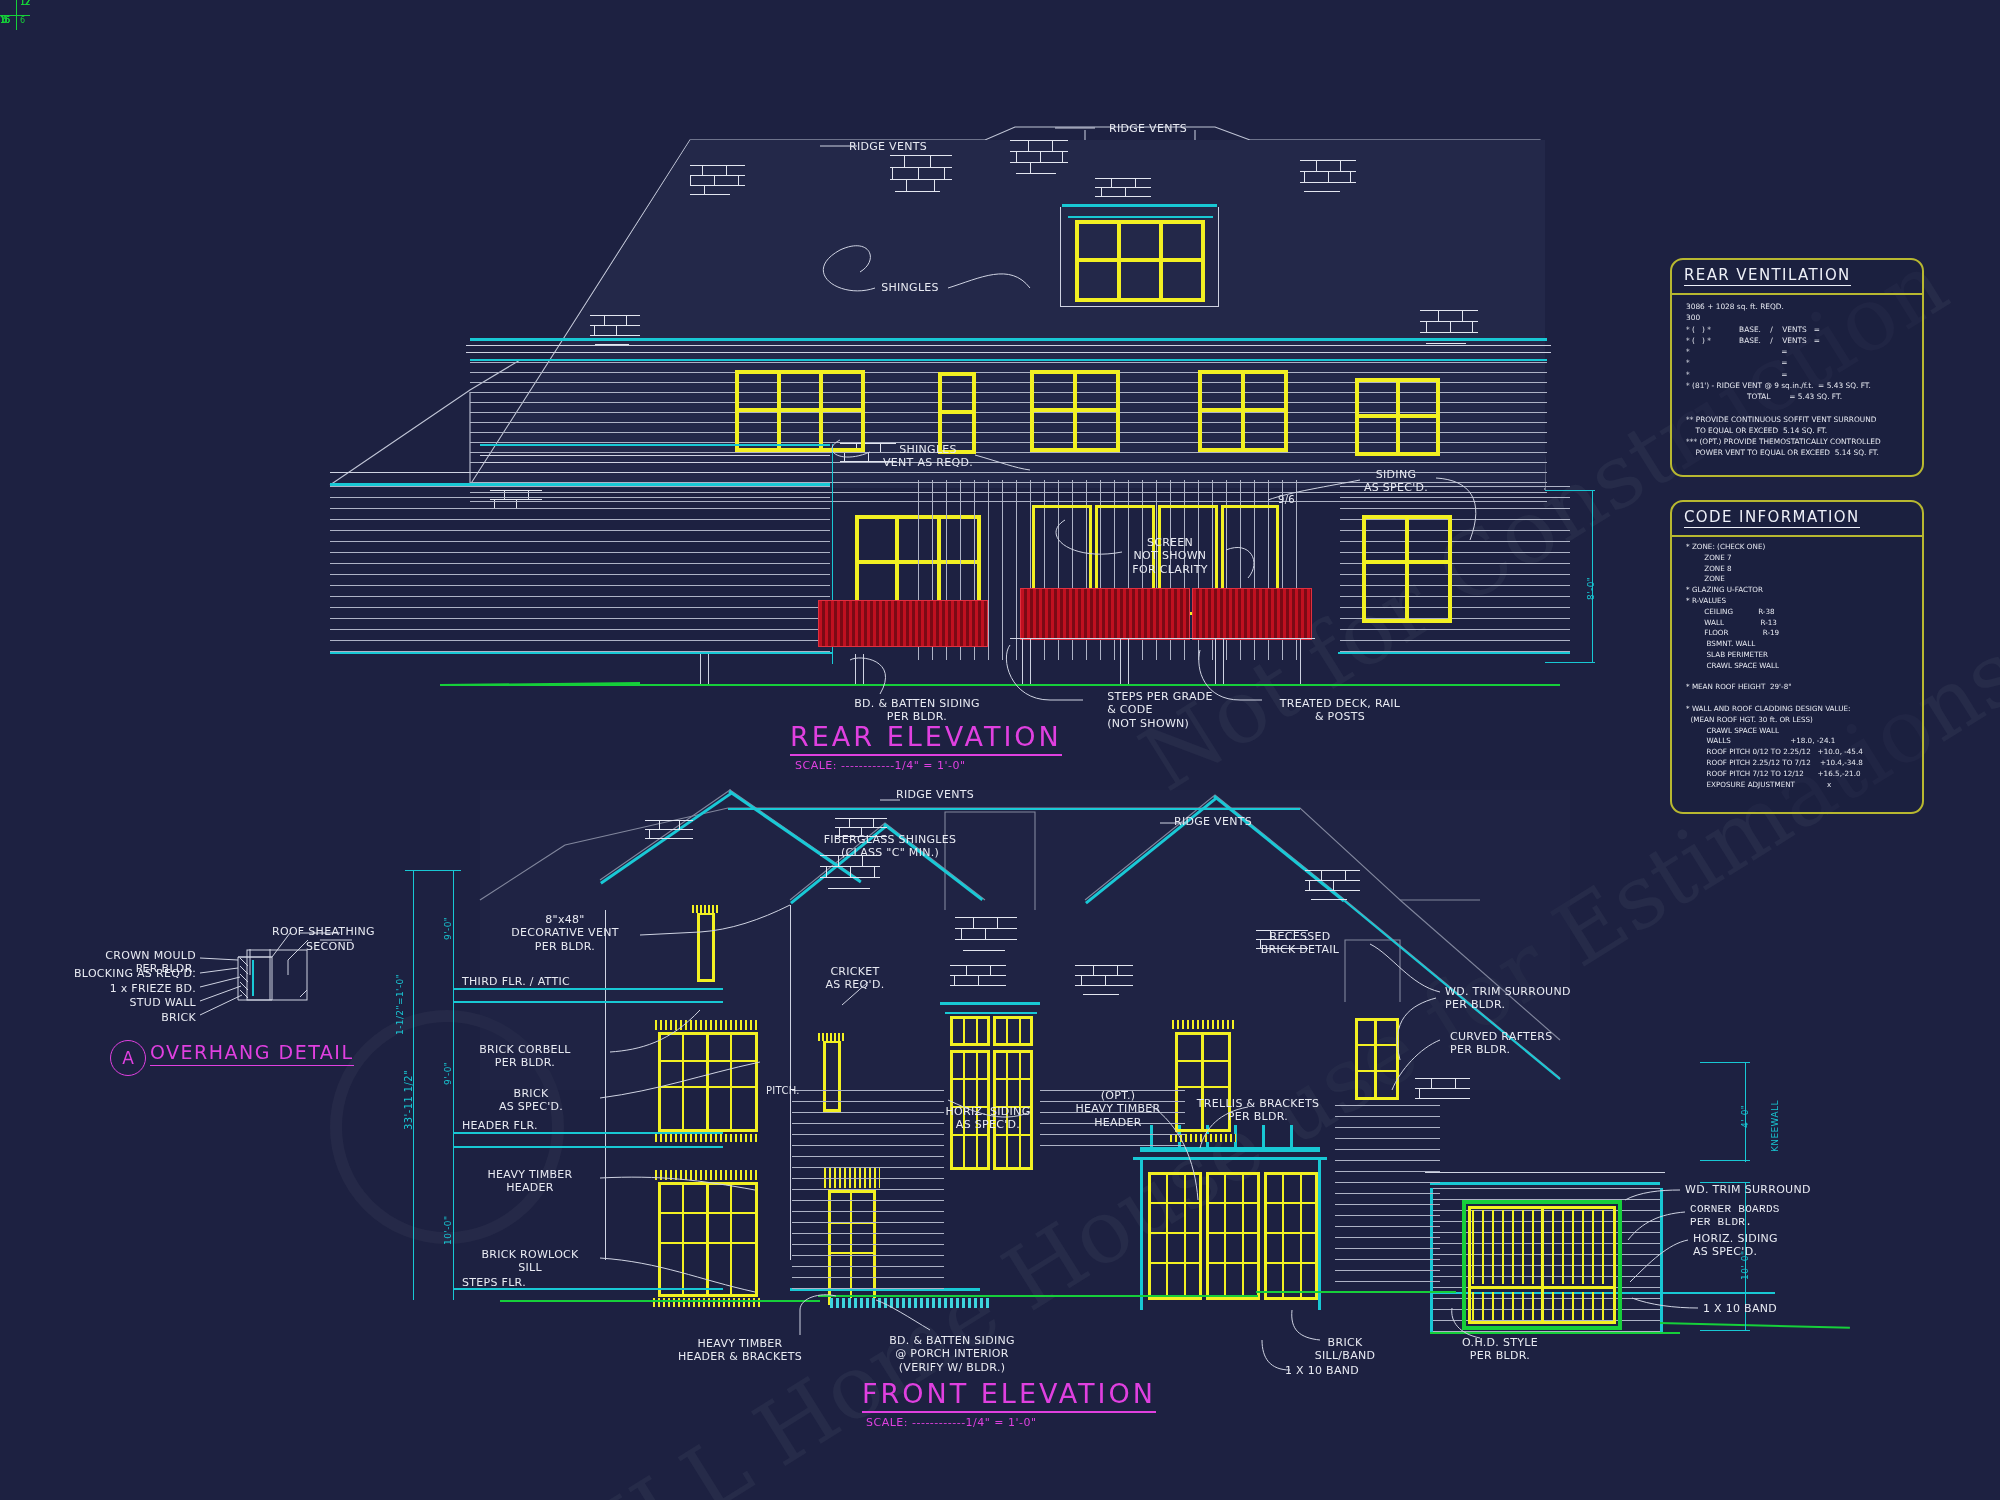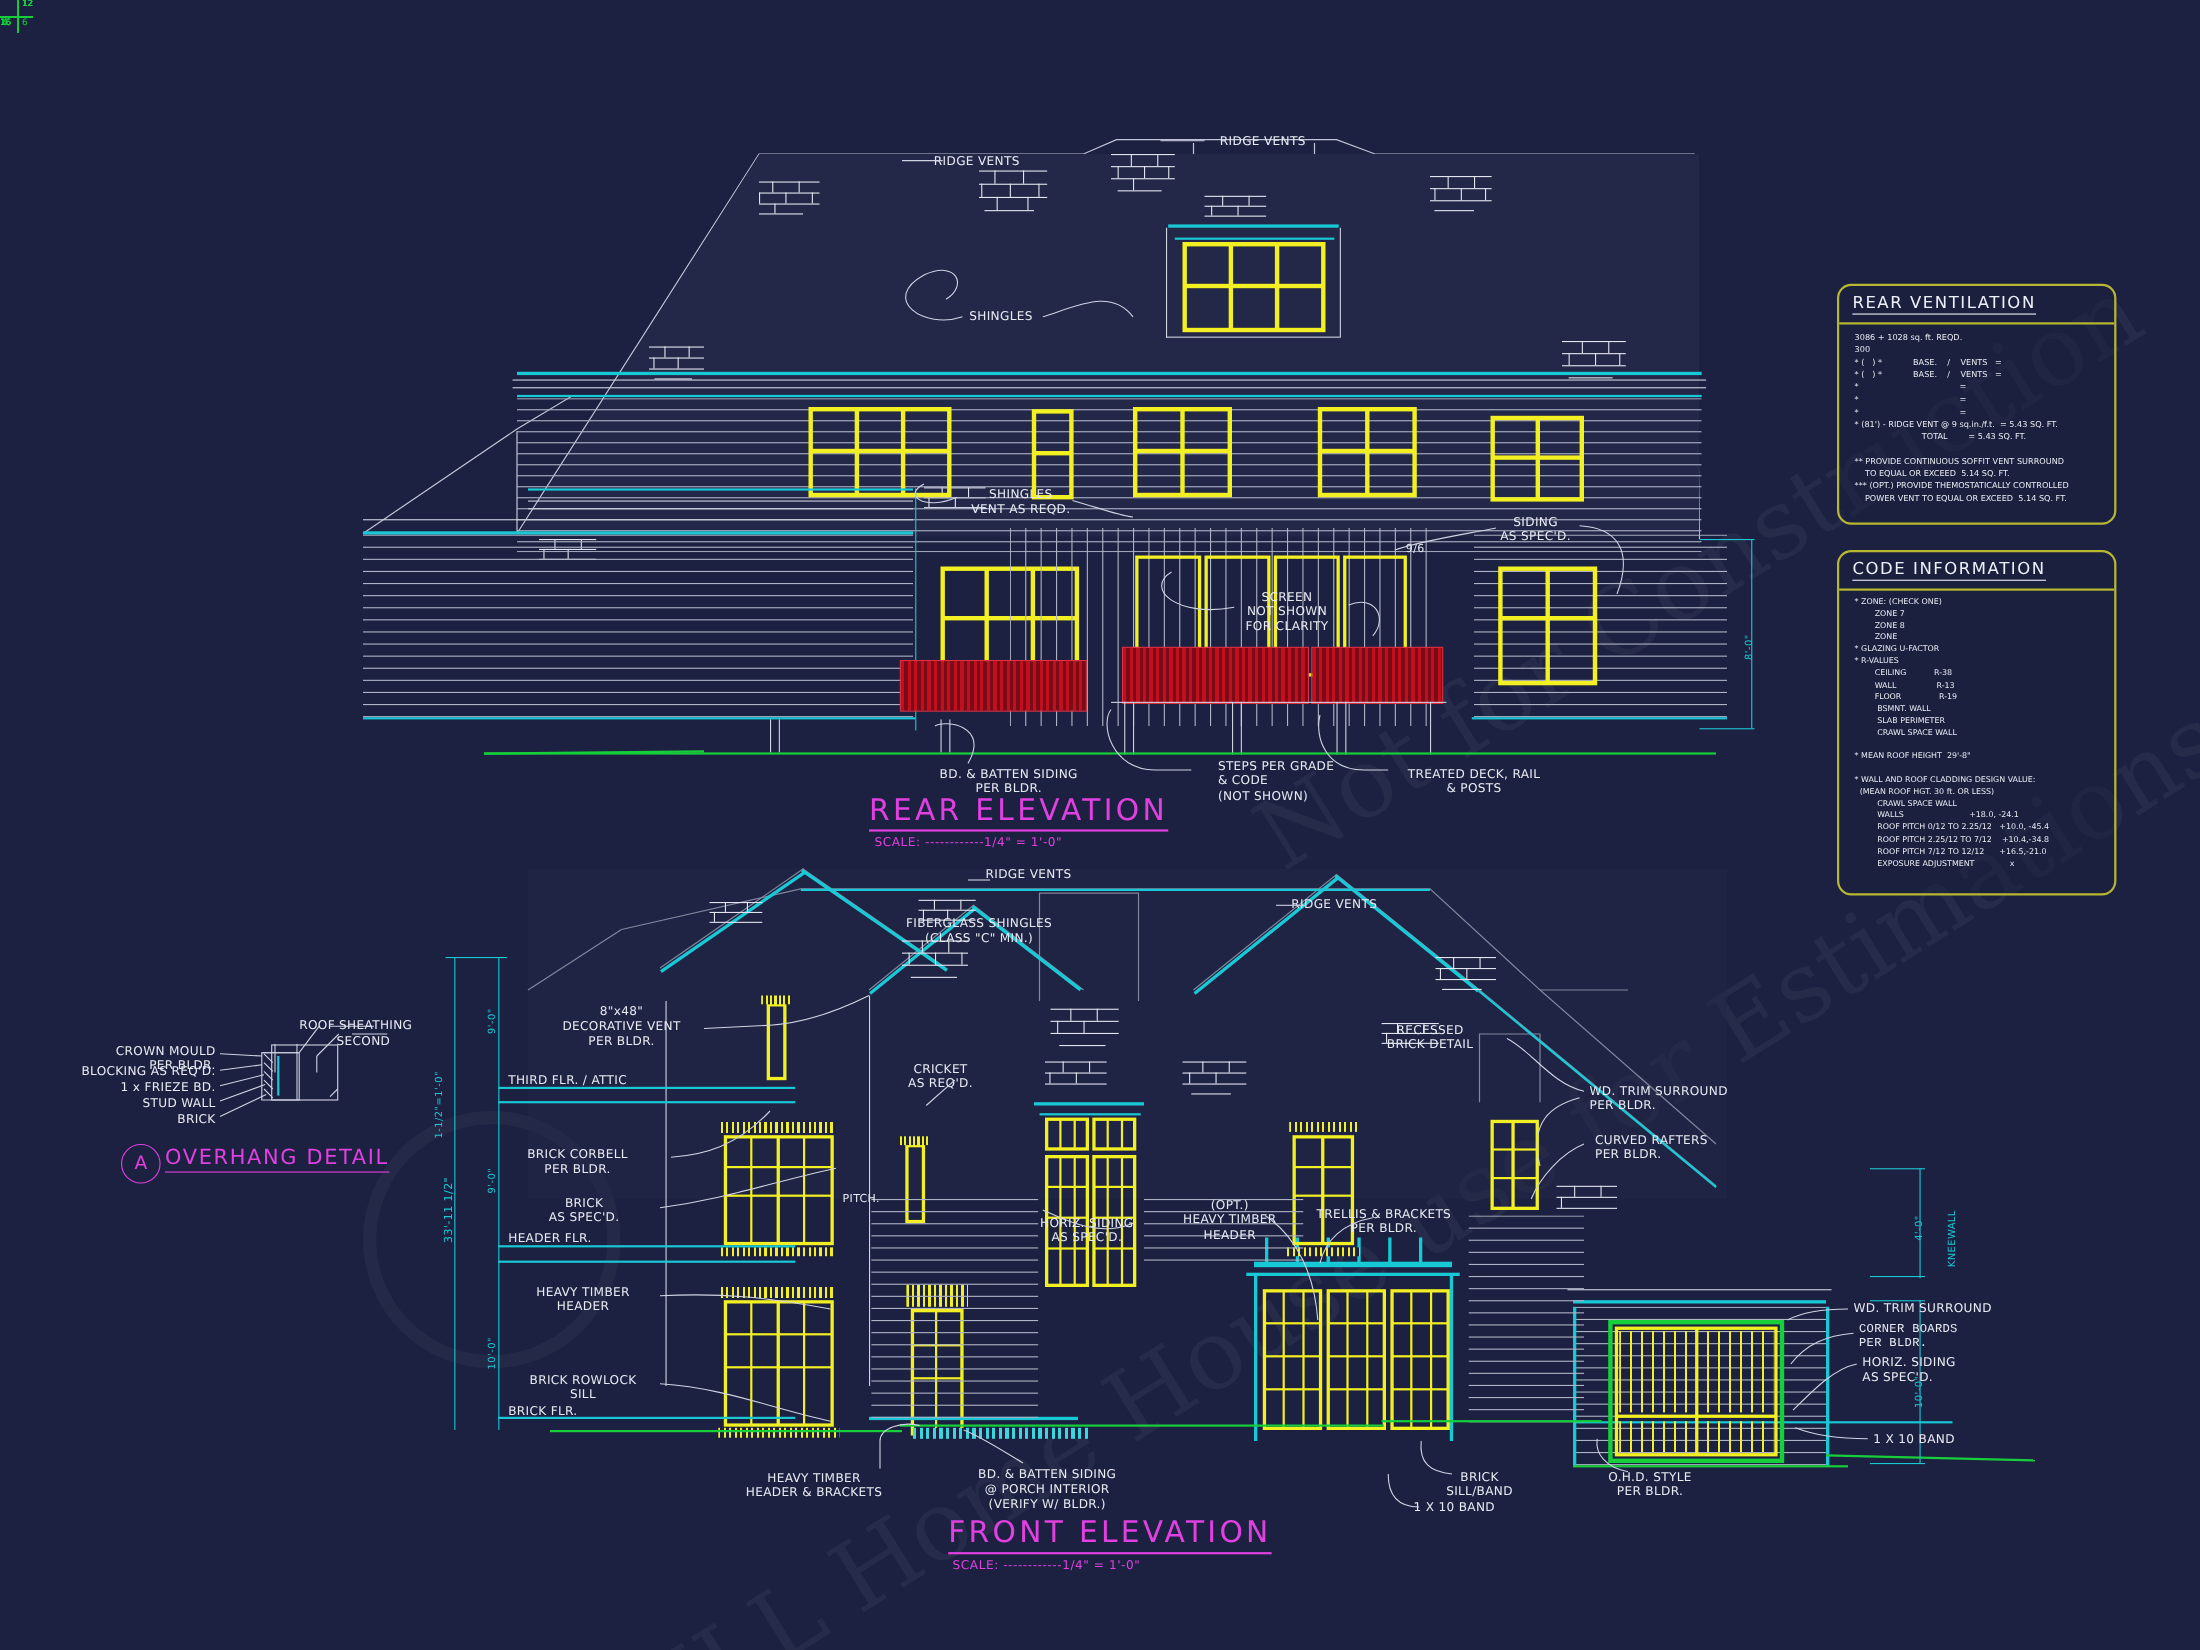--- a/index.html
+++ b/index.html
@@ -762,21 +762,21 @@
   <div class="cyv" style="left:453px;top:870px;height:430px;"></div>
   <div class="cy" style="left:453px;top:988px;width:270px;height:2px;"></div>
   <div class="cy" style="left:453px;top:1001px;width:270px;height:2px;"></div>
   <div class="cy" style="left:453px;top:1132px;width:270px;height:2px;"></div>
   <div class="cy" style="left:453px;top:1146px;width:270px;height:2px;"></div>
   <div class="cy" style="left:453px;top:1288px;width:270px;height:2px;"></div>
   <div class="cy" style="left:405px;top:870px;width:56px;"></div>
 
   <div class="txt" style="left:462px;top:975px;">THIRD FLR. / ATTIC</div>
   <div class="txt" style="left:462px;top:1119px;">HEADER FLR.</div>
-  <div class="txt" style="left:462px;top:1276px;">BRICK FLR.</div>
+  <div class="txt" style="left:462px;top:1276px;">STEPS FLR.</div>
 
   <div class="dimtxt" style="left:403px;top:1130px;transform:rotate(-90deg);font-size:10px;">33'-11 1/2"</div>
   <div class="dimtxt" style="left:443px;top:940px;transform:rotate(-90deg);">9'-0"</div>
   <div class="dimtxt" style="left:443px;top:1085px;transform:rotate(-90deg);">9'-0"</div>
   <div class="dimtxt" style="left:443px;top:1245px;transform:rotate(-90deg);">10'-0"</div>
 
   <div class="cyv" style="left:1745px;top:1062px;height:100px;"></div>
   <div class="cy" style="left:1700px;top:1062px;width:50px;"></div>
   <div class="cy" style="left:1700px;top:1160px;width:50px;"></div>
   <div class="dimtxt" style="left:1740px;top:1128px;transform:rotate(-90deg);">4'-0"</div>

